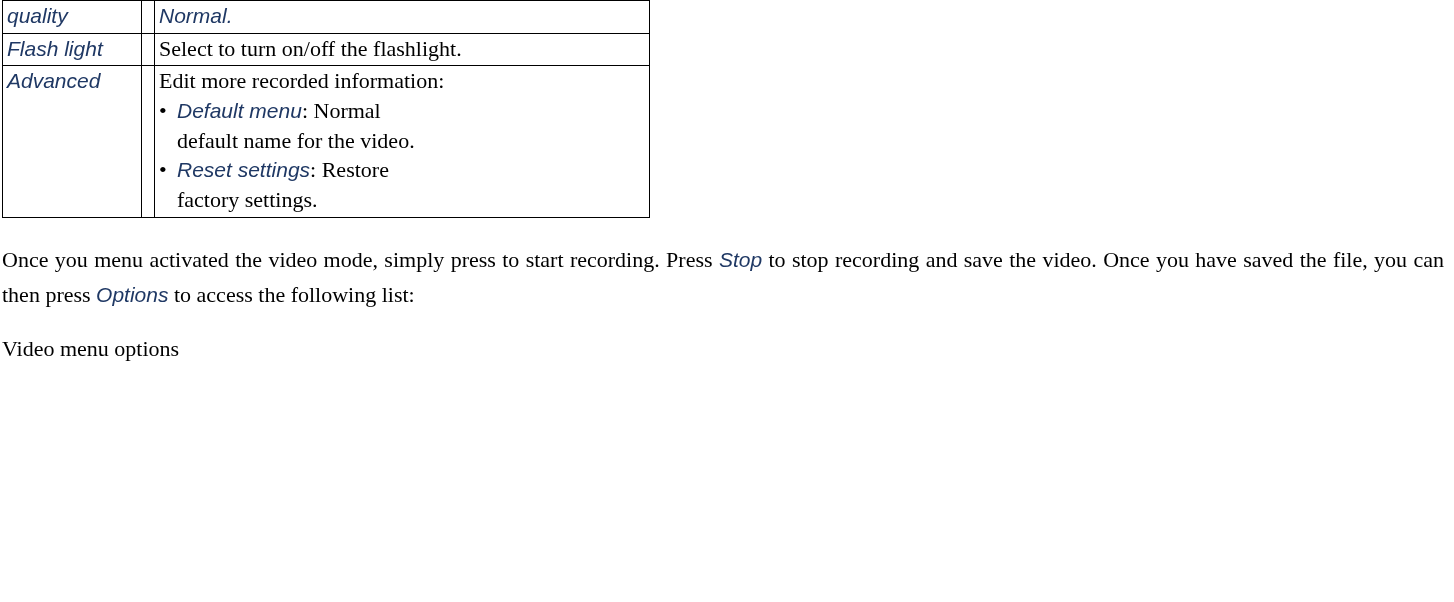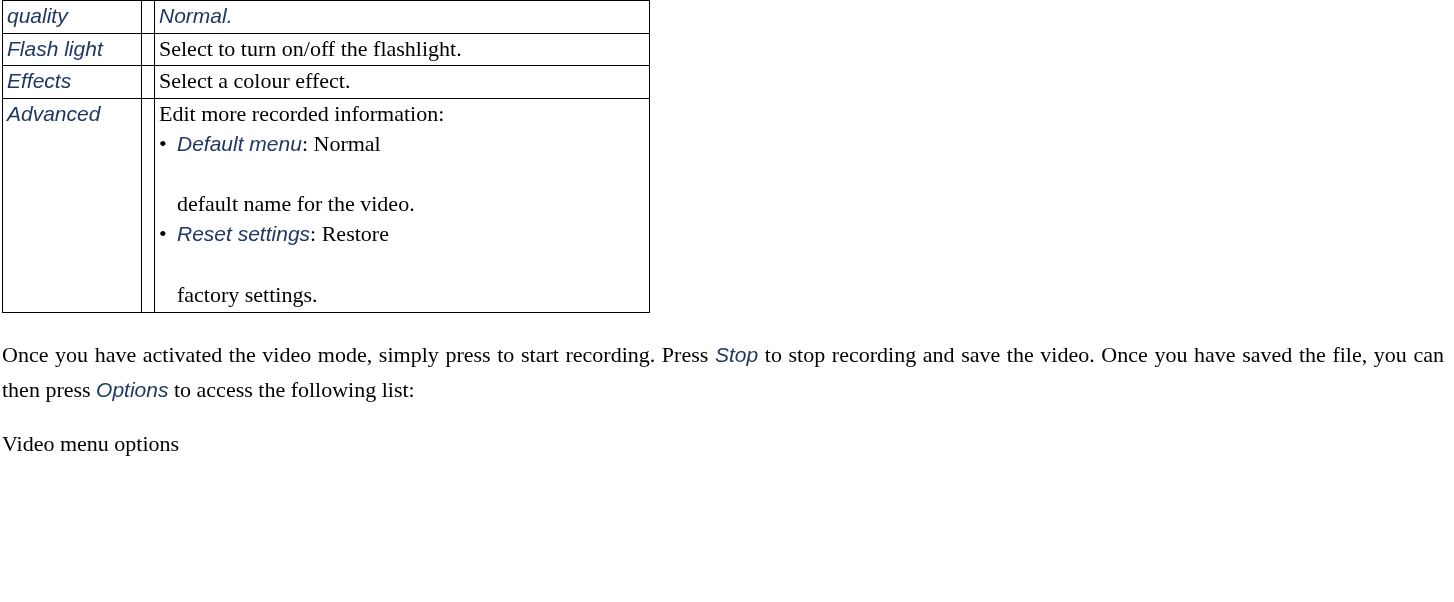--- a/index.html
+++ b/index.html
@@ -52,21 +52,20 @@
     flex: 1;
     padding-left: 92px;
     text-indent: -92px;
     text-align: justify;
     padding-right: 2px;
   }
   .bullet-cont {
     padding-left: 18px;
     text-align: justify;
     padding-right: 2px;
-    margin-top: 31px;
   }
   p.body {
     margin: 0 0 22px 0;
     text-align: justify;
     line-height: 1.6;
   }
   p.heading {
     margin: 16px 0 8px 0;
   }
   .desc-justify {
@@ -85,46 +84,41 @@
     <td class="label-col"><span class="term">quality</span></td>
     <td class="spacer-col"></td>
     <td><span class="term">Normal.</span></td>
   </tr>
   <tr>
     <td class="label-col"><span class="term">Flash light</span></td>
     <td class="spacer-col"></td>
     <td><span class="plain">Select to turn on/off the flashlight.</span></td>
   </tr>
   <tr>
-    <td class="label-col"><span class="term">Effects</span></td>
-    <td class="spacer-col"></td>
-    <td><span class="plain">Select a colour effect.</span></td>
-  </tr>
-  <tr>
     <td class="label-col"><span class="term">Advanced</span></td>
     <td class="spacer-col"></td>
     <td>
       <div class="plain">Edit more recorded information:</div>
       <div class="bullet-row">
         <div class="bullet-mark">•</div>
         <div class="bullet-text desc-justify"><span class="term">Default menu</span><span class="plain">: Normal</span></div>
       </div>
       <div class="bullet-cont plain">default name for the video.</div>
       <div class="bullet-row">
         <div class="bullet-mark">•</div>
         <div class="bullet-text desc-justify"><span class="term">Reset settings</span><span class="plain">: Restore</span></div>
       </div>
       <div class="bullet-cont plain">factory settings.</div>
     </td>
   </tr>
 </tbody>
     </table>
 
 <p class="body">
-  <span>Once you have activated the video mode, simply press   to start recording. Press </span>
+  <span>Once you menu activated the video mode, simply press   to start recording. Press </span>
   <span class="term">Stop</span>
   <span> to stop recording and save the video. Once you have saved the file, you can then press </span>
   <span class="term">Options</span>
   <span> to access the following list:</span>
 </p>
 
 <p class="heading">Video menu options</p>
 
 </div>
 

